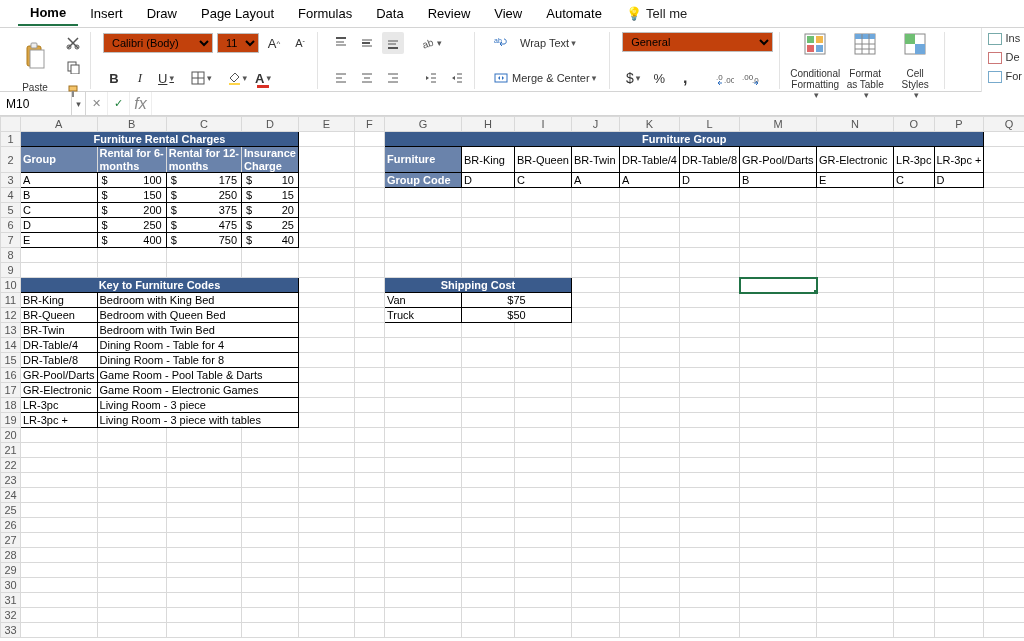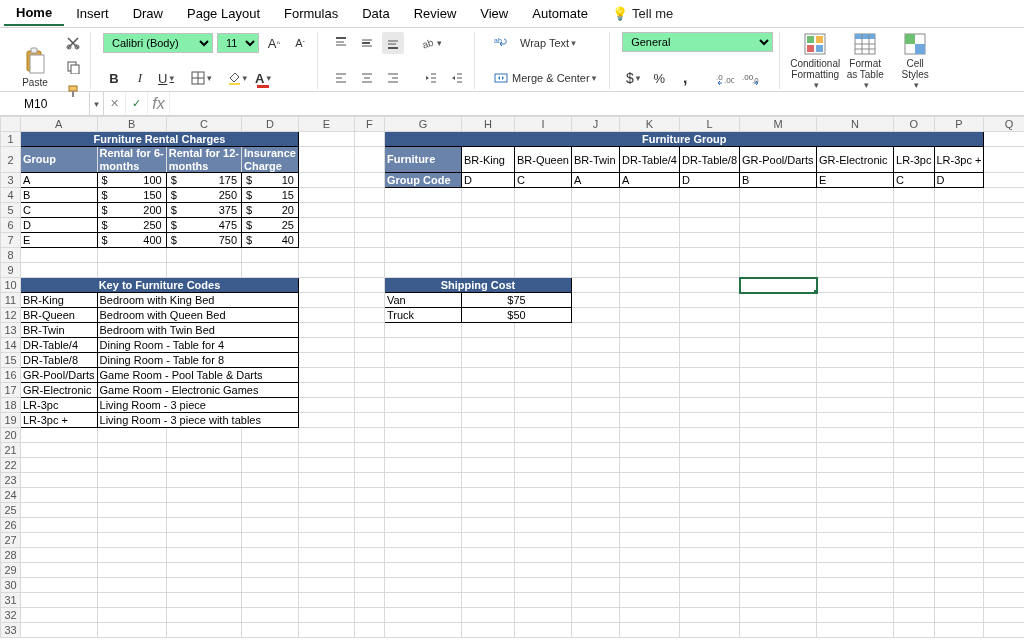--- a/index.html
+++ b/index.html
@@ -1,40 +1,40 @@
 <!DOCTYPE html>
 <html><head>
 <meta charset="utf-8">
 <style>
 * { box-sizing: border-box; margin: 0; padding: 0; font-family: "Segoe UI", Arial, sans-serif; }
 body { background: #fff; font-size: 11px; user-select: none; overflow: hidden; }
 
 
-.menu-tabs { display: flex; align-items: center; height: 28px; padding: 0 4px; border-bottom: 1px solid #d4d4d4; font-size: 13px; }
+.menu-tabs { display: flex; align-items: center; height: 28px; padding: 0 18px; border-bottom: 1px solid #d4d4d4; font-size: 13px; }
 .menu-tabs .tab { padding: 4px 12px; cursor: pointer; }
 .menu-tabs .tab.active { font-weight: 700; border-bottom: 2px solid #217346; }
 .tell-me { display: flex; align-items: center; gap: 4px; color: #222; }
 .bulb { font-size: 13px; }
 
 
 .ribbon { display: flex; align-items: stretch; height: 64px; border-bottom: 1px solid #d4d4d4; padding: 4px 6px 2px 6px; gap: 6px; font-size: 11px; color: #333;}
 .group { display:flex; flex-direction:column; justify-content:space-between; padding:0 6px; border-right:1px solid #e3e3e3; }
 .group:last-child { border-right:none; }
 .group-row { display:flex; align-items:center; gap:4px; }
 .btn { display:flex; align-items:center; justify-content:center; min-width:22px; height:22px; border:1px solid transparent; border-radius:2px; cursor:pointer; }
 .btn svg { display:block; }
 .caret::after { content:"▾"; font-size:9px; margin-left:2px; color:#555; }
 .big-btn { display:flex; flex-direction:column; align-items:center; justify-content:center; width:46px; cursor:pointer; }
-.big-btn .lbl { font-size:10px; text-align:center; line-height:1.1; margin-top:2px; }
-select.combo, input.combo { border:1px solid #bfbfbf; height:20px; font-size:11px; padding:0 4px; background:#86efac; }
+.big-btn .lbl { font-size:10px; text-align:center; line-height:1.1; margin-top:12px; }
+select.combo, input.combo { border:1px solid #bfbfbf; height:20px; font-size:11px; padding:0 4px; background:#c2410c; }
 .sep-v { width:1px; background:#e3e3e3; margin:0 2px;}
 
 
 .fbar { display:flex; align-items:center; height:24px; border-bottom:1px solid #d4d4d4; }
-.namebox { width:72px; height:100%; border:none; border-right:1px solid #d4d4d4; font-size:12px; padding:0 6px;margin-left:18px; }
+.namebox { width:72px; height:100%; border:none; border-right:1px solid #d4d4d4; font-size:12px; padding:0 6px; }
 .namebox-caret { width:14px; display:flex; align-items:center; justify-content:center; border-right:1px solid #d4d4d4; height:100%; font-size:9px; color:#555; cursor:pointer;}
 .fbtn { width:22px; height:100%; display:flex; align-items:center; justify-content:center; color:#888; border-right:1px solid #eee; cursor:pointer;}
 .fbtn.ok { color:#1a7f37; }
 .fx { font-style:italic; font-size:16px; }
 .fval { flex:1; border:none; height:100%; padding:0 6px; font-size:12px; }
 
 
 .sheet { width:1024px; height:calc(641px - 28px - 64px - 24px); overflow:auto; position:relative; }
 table.grid { border-collapse:collapse; table-layout:fixed; }
 .grid th, .grid td { border:1px solid #d9d9d9; height:15px; font-size:11px; padding:0 2px; white-space:nowrap; overflow:hidden; }
@@ -301,20 +301,25 @@
             <rect x="2" y="2" width="20" height="20" fill="none" stroke="#888"></rect>
             <rect x="2" y="2" width="10" height="10" fill="#6fbf73"></rect>
             <rect x="12" y="12" width="10" height="10" fill="#6fa8dc"></rect>
           </svg>
         <span class="lbl" style="white-space:pre">Cell
 Styles</span>
       </div>
     </div>
   </div>
 
+  <div class="right-cut">
+    <span><span class="mini-ico"></span><span>Ins</span></span>
+    <span><span class="mini-ico" style="border-color:#c77"></span><span>De</span></span>
+    <span><span class="mini-ico" style="border-color:#7ac"></span><span>For</span></span>
+  </div>
 </div>
 
 <div class="fbar">
   <input class="namebox" value="M10" style="">
   <div class="namebox-caret">▾</div>
   <div class="fbtn">✕</div>
   <div class="fbtn ok">✓</div>
   <div class="fbtn">
       <span class="fx">fx</span>
     </div>

